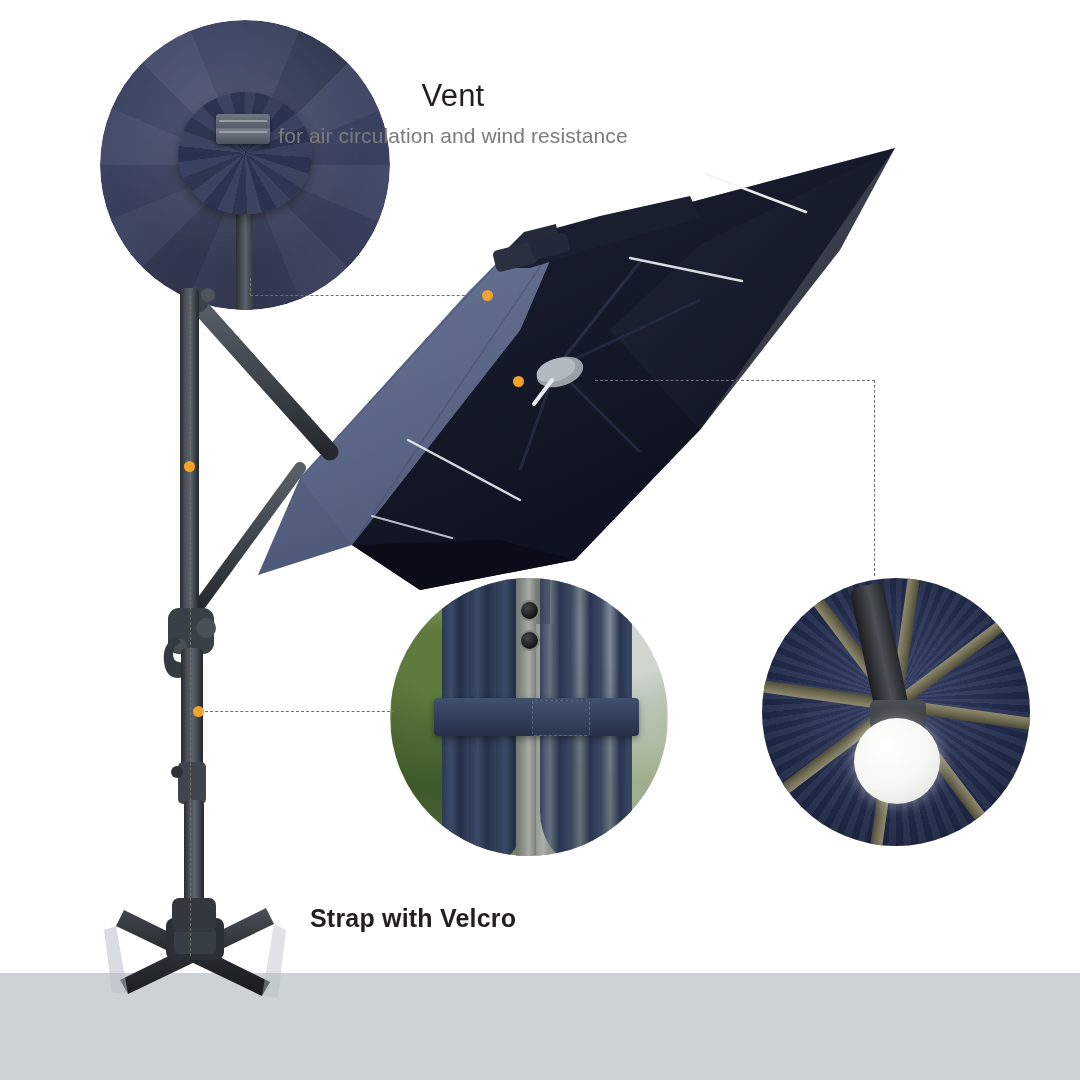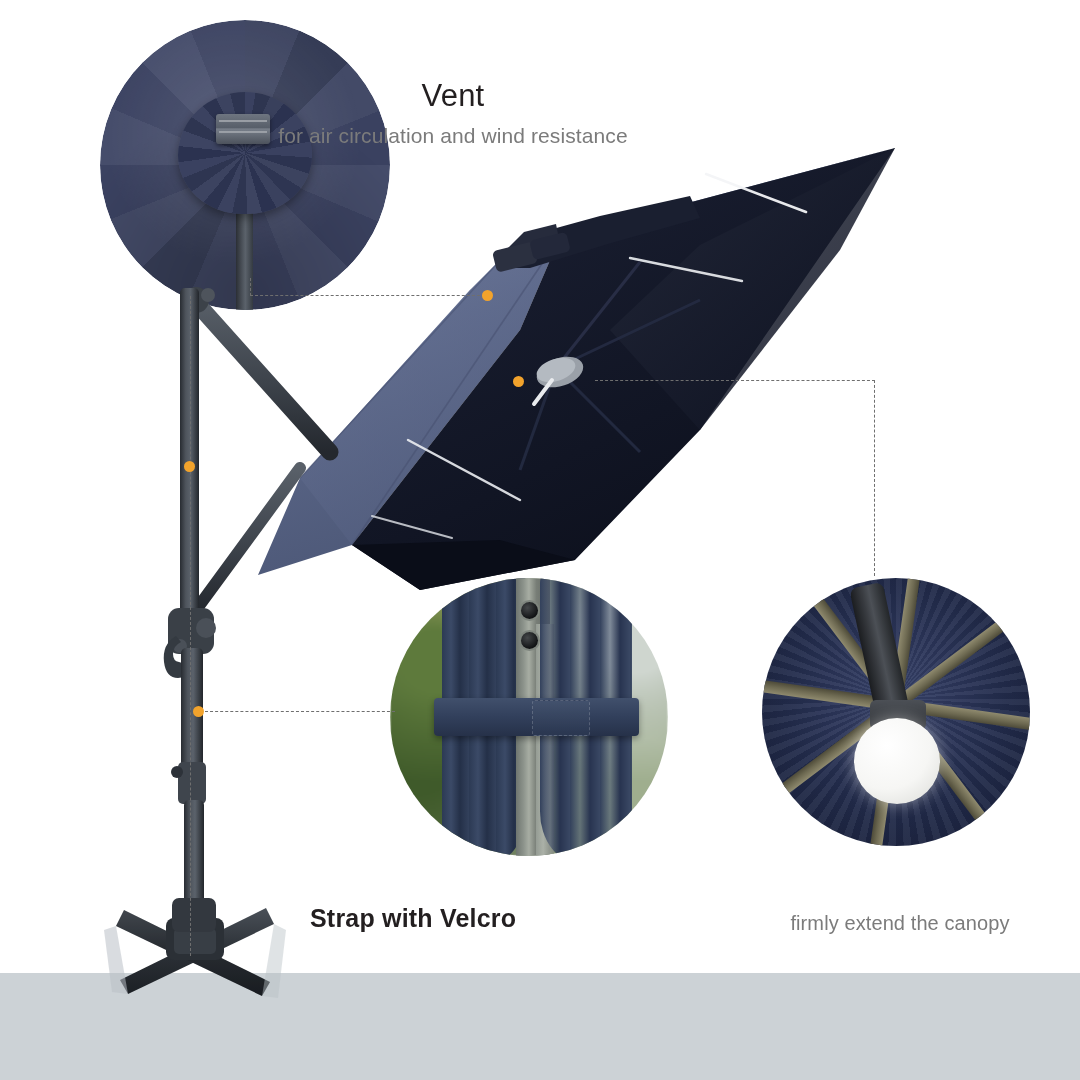--- a/index.html
+++ b/index.html
@@ -282,15 +282,14 @@
   <div class="leader ld-v" style="left:190px;top:296px;height:660px;"></div>
   <div class="dot" style="left:184px;top:461px;"></div>
 
   <div class="dot" style="left:513px;top:376px;"></div>
 
   <div class="cap-title" id="vent-title">Vent</div>
   <div class="cap-sub" id="vent-sub">for air circulation and wind resistance</div>
 
   <div class="cap-title" id="strap-title">Strap with Velcro</div>
 
-  <div class="cap-sub" id="ribs-sub">firmly extend the canopy</div>
 
 </div>
 
 </body></html>

